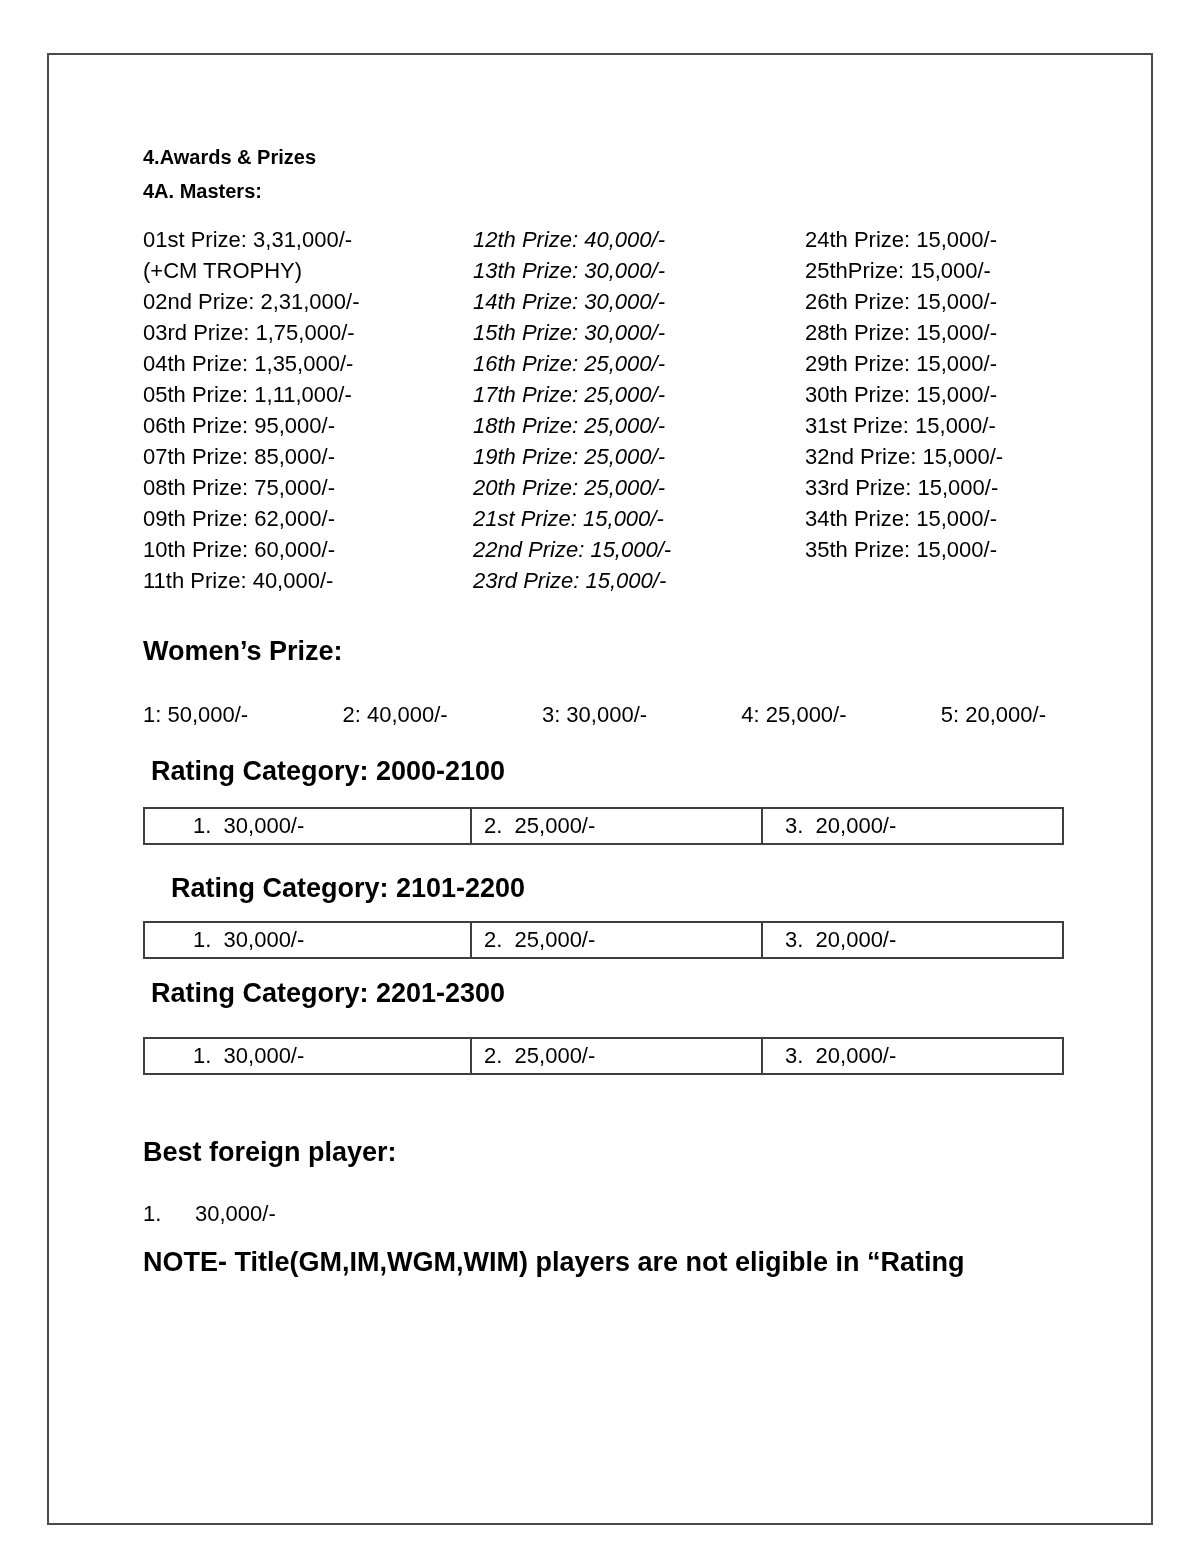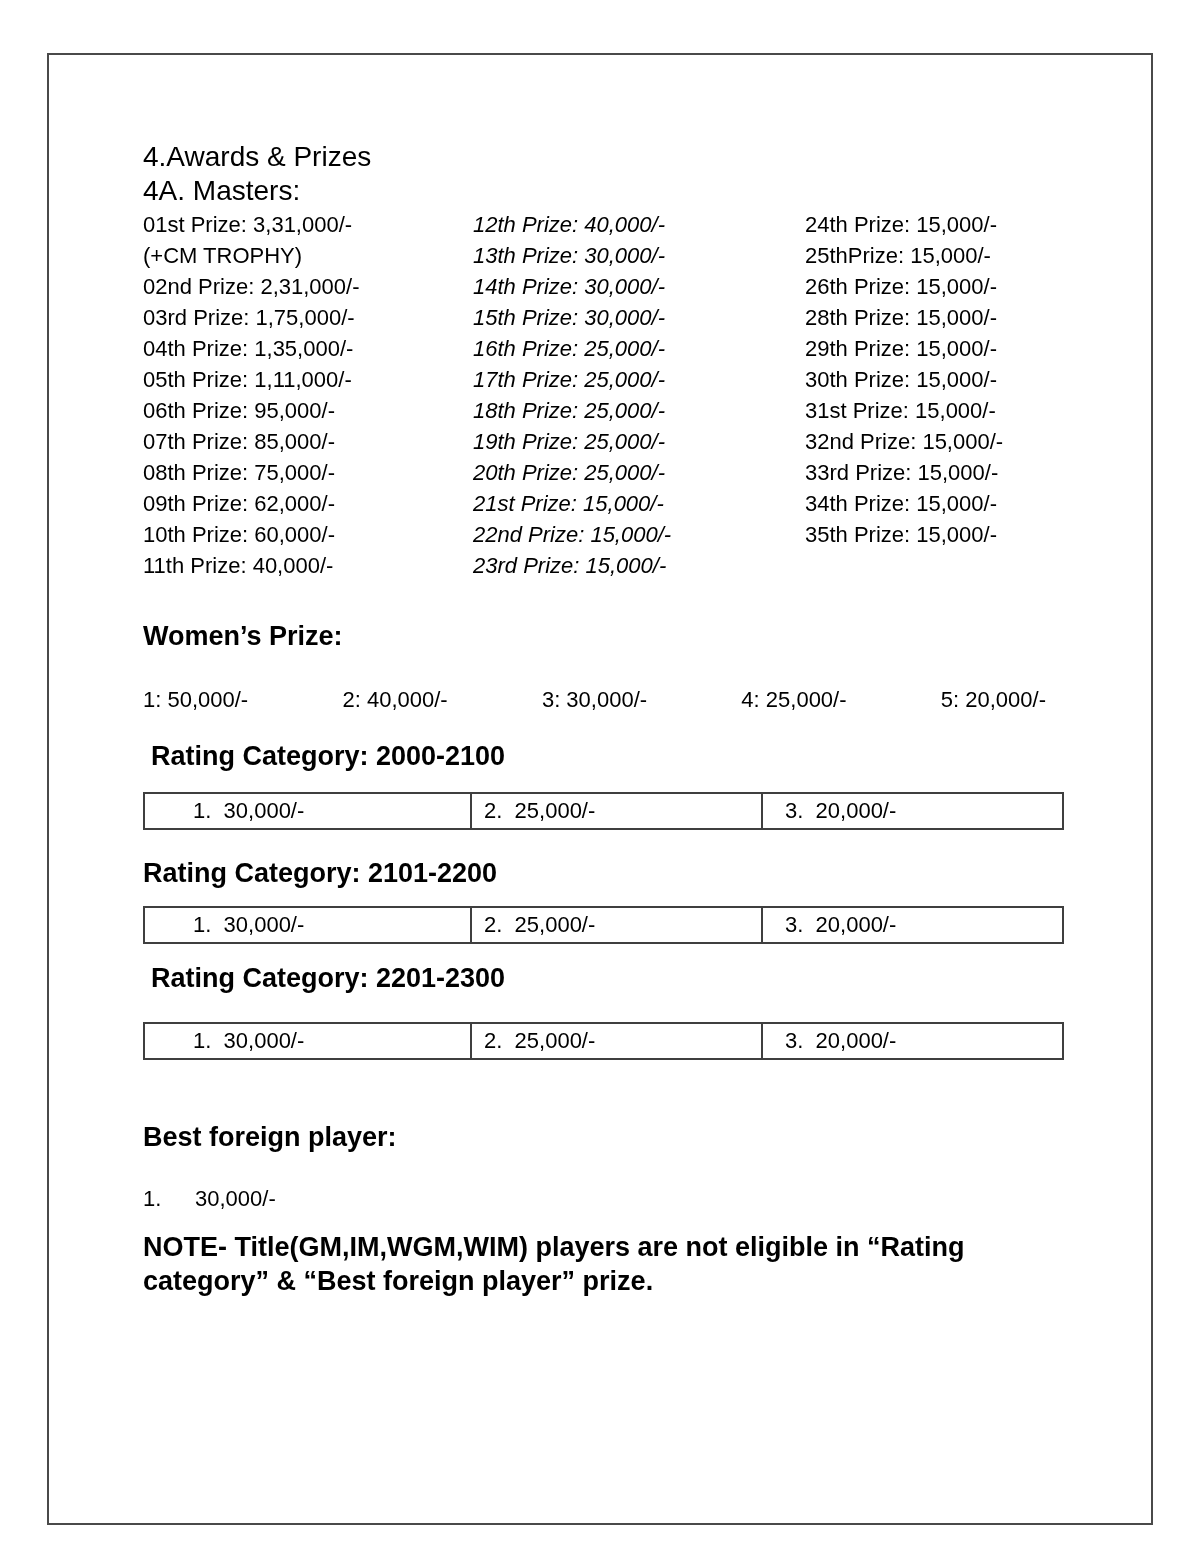--- a/index.html
+++ b/index.html
@@ -21,29 +21,29 @@
     background: #ffffff;
     box-sizing: content-box;
   }
   .content {
     position: absolute;
     left: 94px;  
     top: 0;
     width: 940px;
   }
   .doc-title, .doc-subtitle {
-    font-size: 28px;
-    font-weight: 400;
+    font-size: 20px;
+    font-weight: 700;
     line-height: 34px;
     white-space: pre-wrap;
   }
   .doc-title { margin-top: 85px; }
   .masters-grid {
     display: flex;
-    margin-top: 1px;
+    margin-top: 16px;
   }
   .masters-col { font-size: 22px; line-height: 31px; }
   .masters-col.c1 { width: 330px; }
   .masters-col.c2 { width: 332px; font-style: italic; }
   .masters-col.c3 { flex: 1; }
   .masters-col div { white-space: pre-wrap; }
   .section-title {
     font-size: 27px;
     font-weight: 700;
     line-height: 34px;
@@ -52,21 +52,21 @@
   .womens-title { margin-top: 38px; }
   .womens-row {
     margin-top: 31px;
     width: 903px;
     display: flex;
     justify-content: space-between;
     font-size: 22px;
     line-height: 31px;
   }
   .rc-title-1 { margin-top: 24px; padding-left: 8px; }
-  .rc-title-2 { margin-top: 26px; }
+  .rc-title-2 { margin-top: 26px; margin-left: 28px; }
   .rc-title-3 { margin-top: 17px; padding-left: 8px; }
   .rc-table {
     display: flex;
     width: 917px;
     border: 2px solid #3f3f3f;
     background: #ffffff;
   }
   .rc-table-1 { margin-top: 19px; }
   .rc-table-2 { margin-top: 16px; }
   .rc-table-3 { margin-top: 27px; }
@@ -178,17 +178,16 @@
         <div class="rc-cell">3.  20,000/-</div>
       </div>
 
     <div class="section-title bfp-title">Best foreign player:</div>
     <div class="bfp-row">
       <span class="bfp-rank">1.</span><span>30,000/-</span>
     </div>
 
     <div class="note-block">
       <div>NOTE- Title(GM,IM,WGM,WIM) players are not eligible in “Rating</div>
-      <div>category” &amp; “Best foreign player” prize.</div>
     </div>
 
   </div>
 </div>
 
 </body></html>

